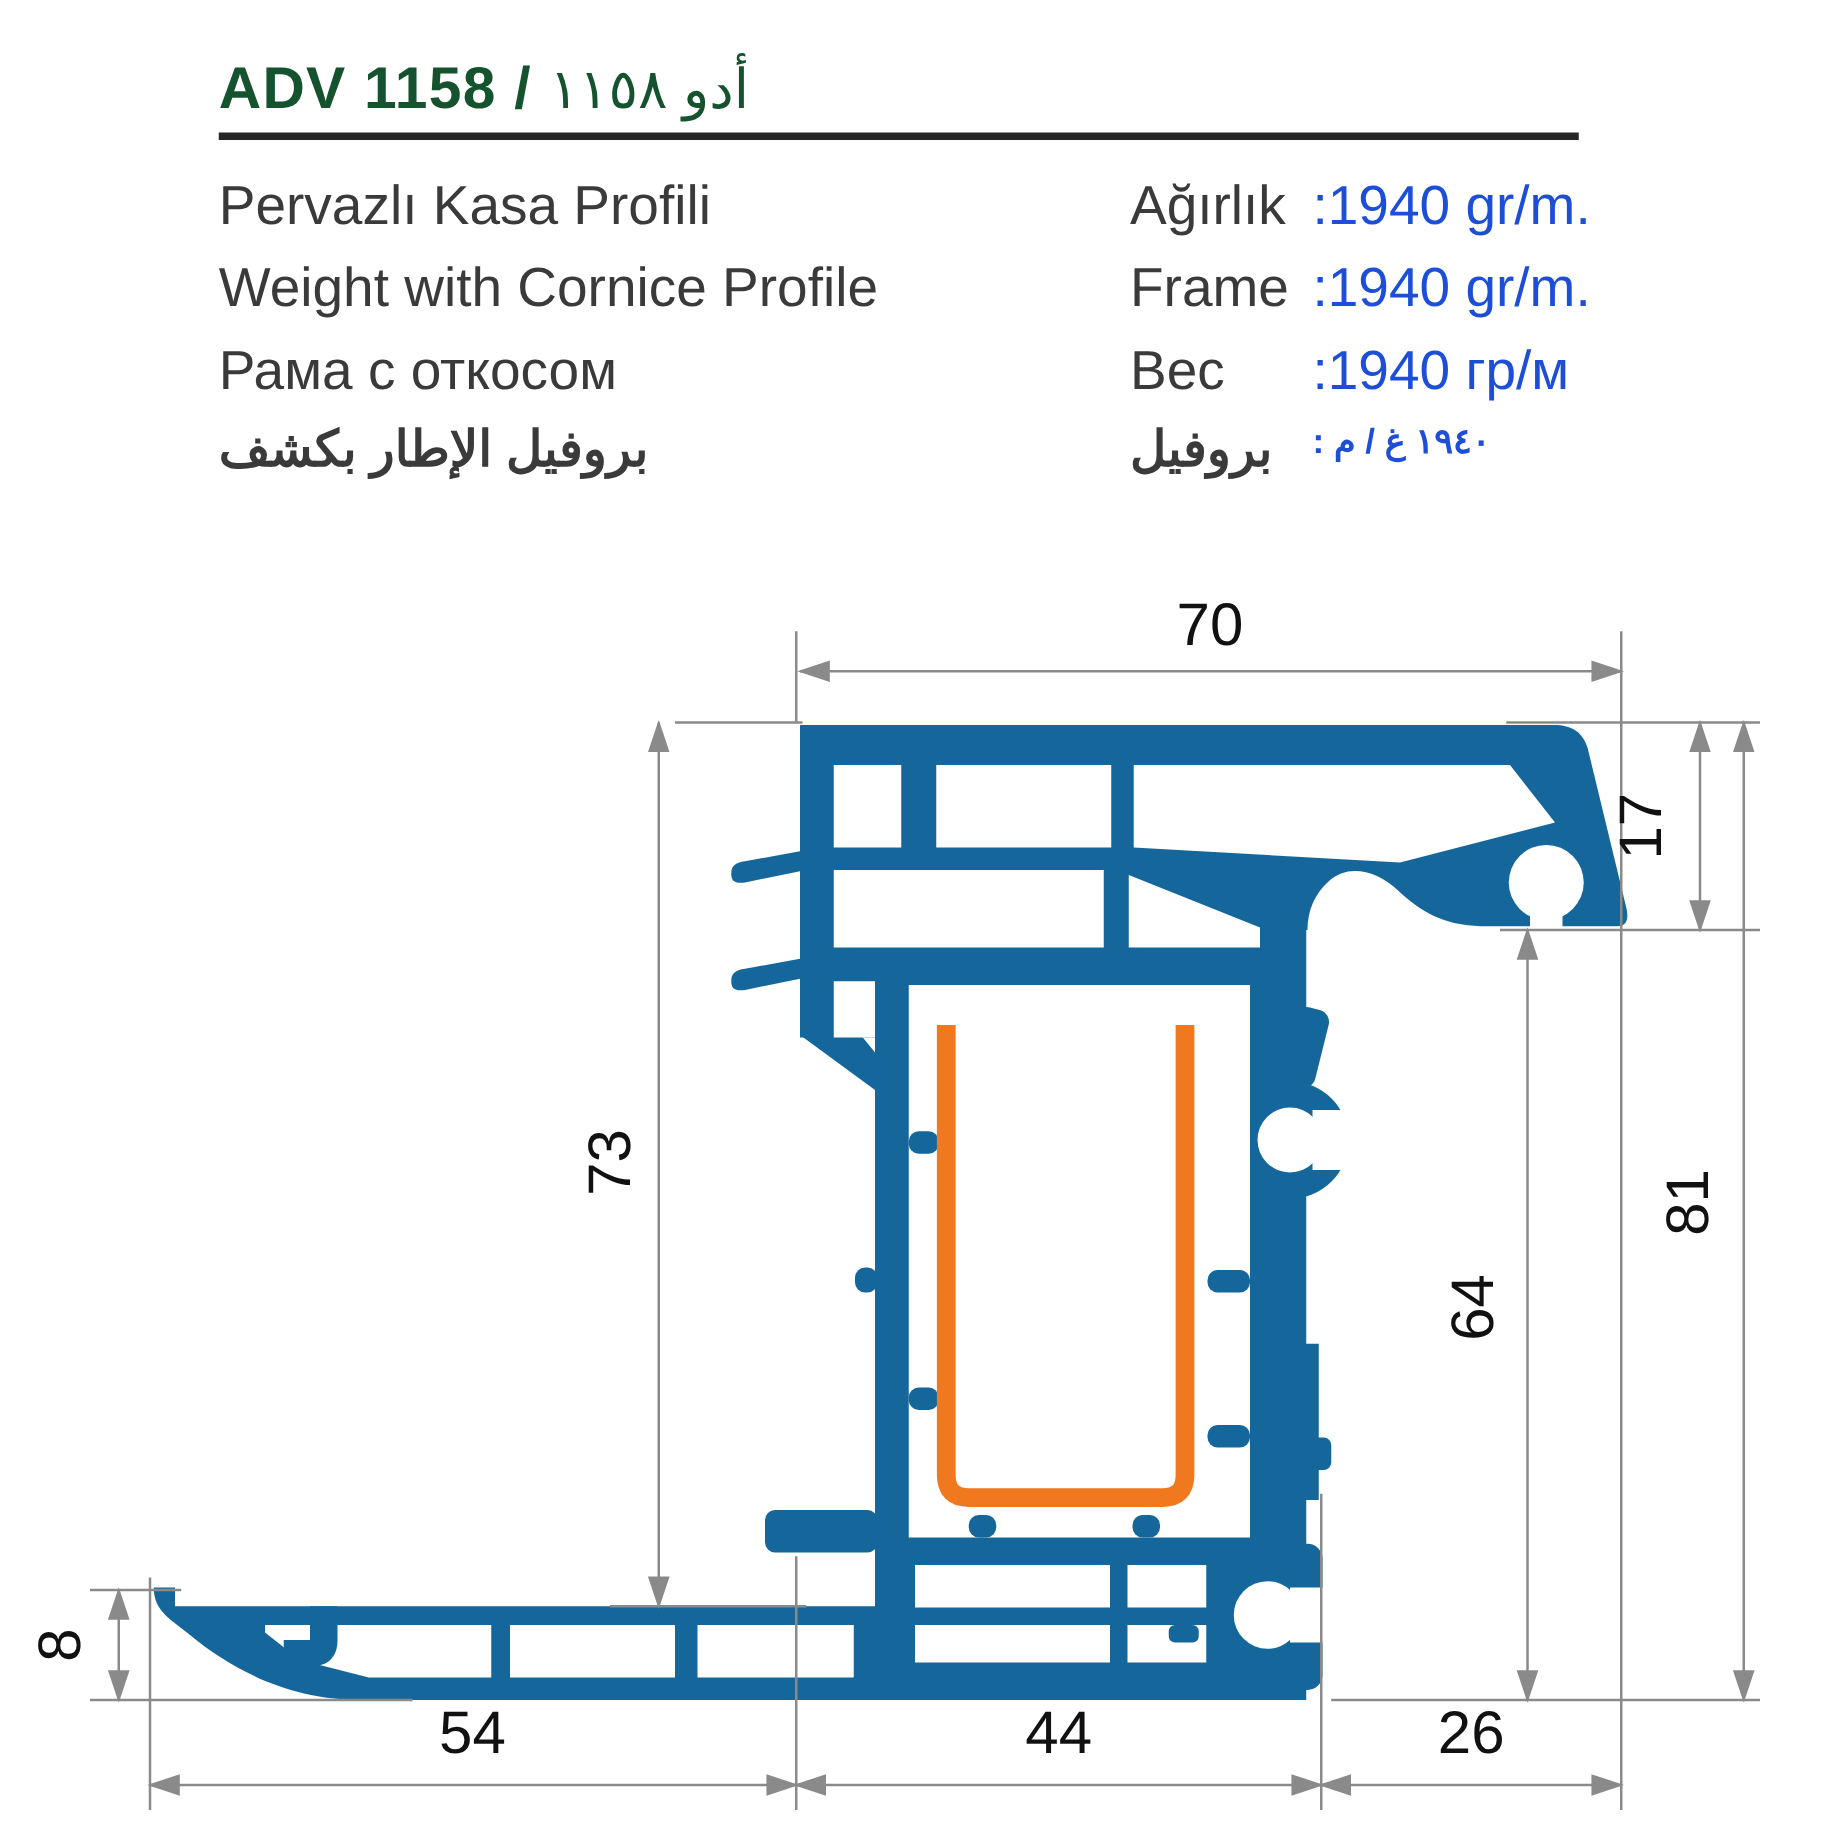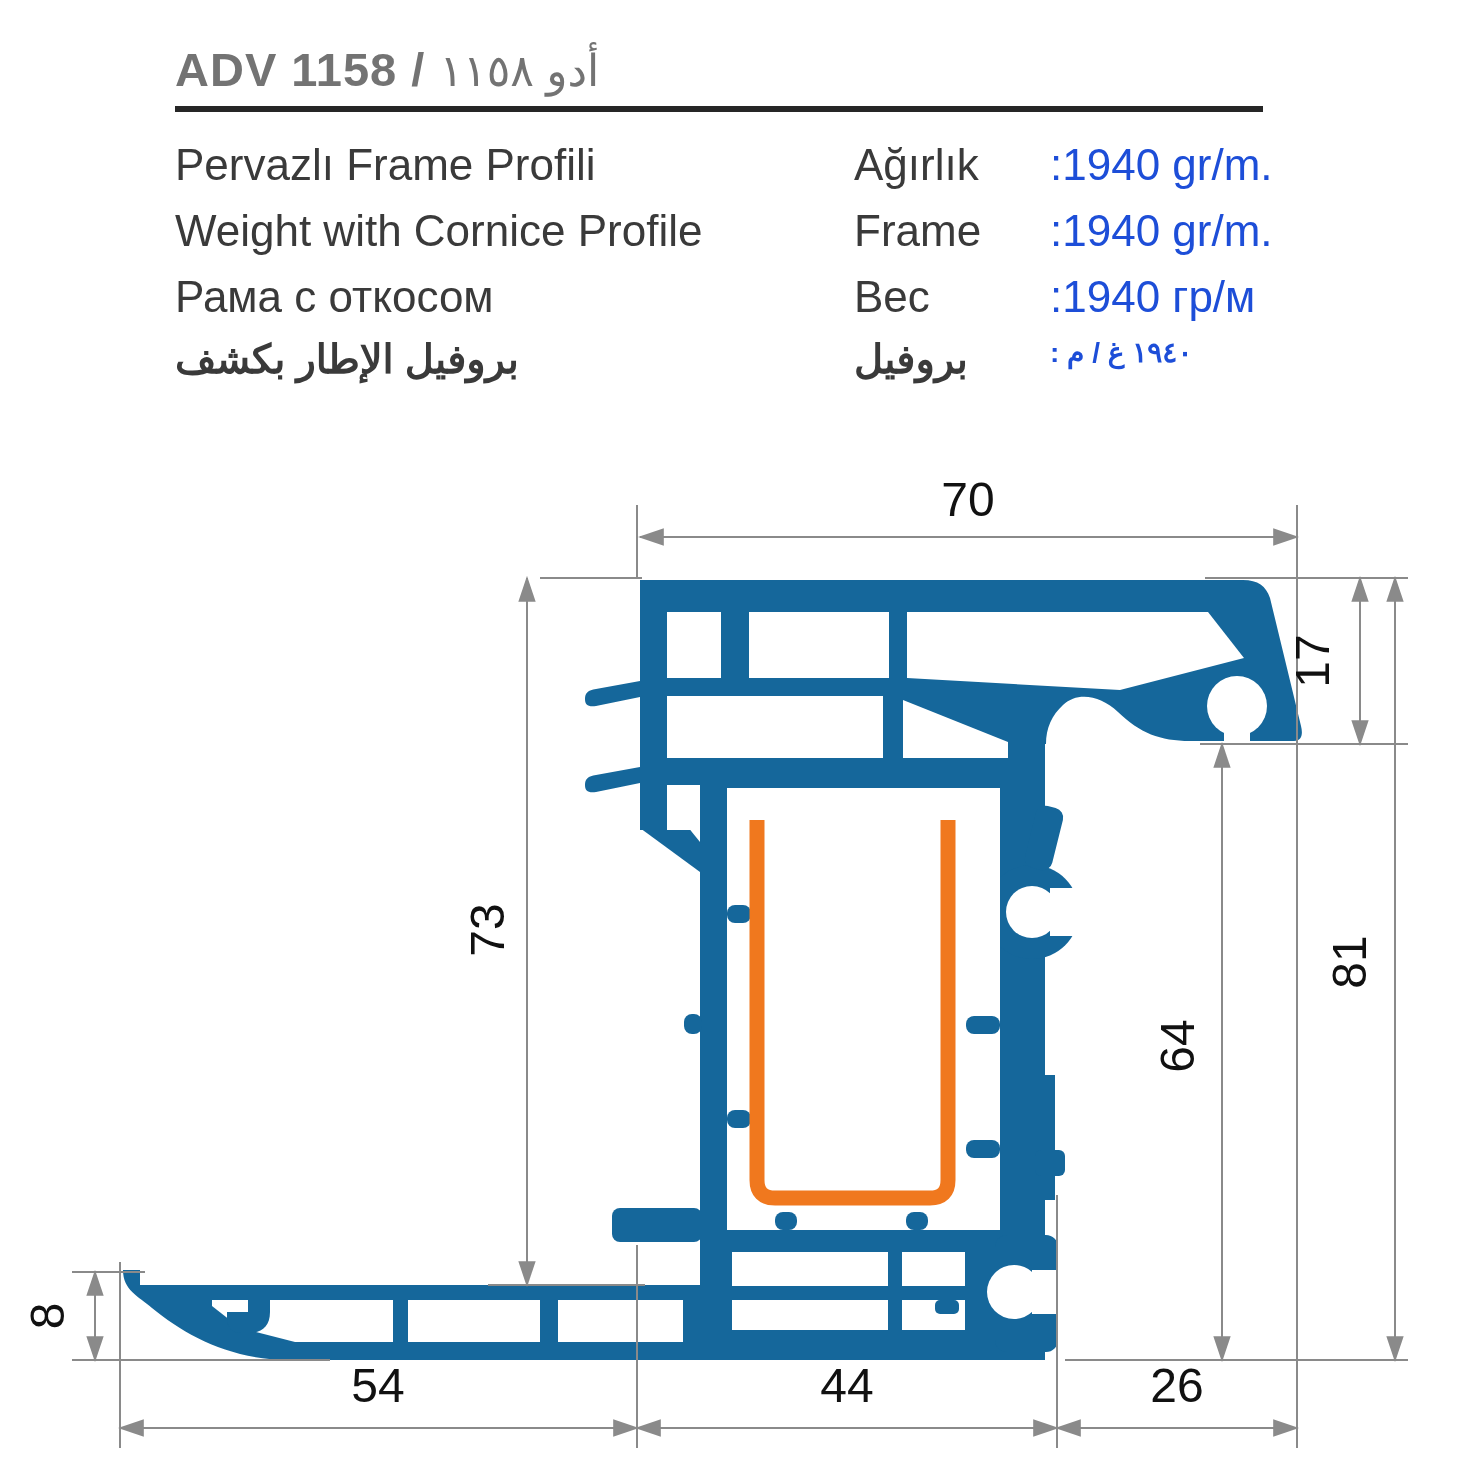--- a/index.html
+++ b/index.html
@@ -1,44 +1,44 @@
 <!DOCTYPE html>
 <html><head>
 <meta charset="utf-8">
 <style>
   html,body{margin:0;padding:0;background:#ffffff;}
   body{width:1478px;height:1478px;position:relative;overflow:hidden;
        font-family:"Liberation Sans", sans-serif;color:#1c1c1c;}
   .abs{position:absolute;}
   
-  #title{left:175px;top:42px;font-size:47px;font-weight:bold;letter-spacing:1px;color:#737373;}
+  #title{left:175px;top:42px;font-size:47px;font-weight:bold;letter-spacing:1px;color:#14532d;}
   #title .ar{font-weight:normal;font-size:44px;}
   #rule{left:175px;top:106px;width:1088px;height:6px;background:#262626;}
   
   .nameRow{left:175px;font-size:44px;color:#3a3a3a;white-space:nowrap;}
   .nameRow.ar{font-weight:bold;font-size:40px;}
-  .specLabel{left:854px;font-size:44px;color:#3a3a3a;white-space:nowrap;}
+  .specLabel{left:904px;font-size:44px;color:#3a3a3a;white-space:nowrap;}
   .specLabel.ar{font-weight:bold;font-size:40px;}
   .specValue{left:1050px;font-size:44px;color:#1d4ed8;white-space:nowrap;}
   .specValue.ar{font-weight:bold;font-size:28px;}
   .r1{top:140px;} .r2{top:206px;} .r3{top:272px;} .r4{top:336px;}
   
   #drawing{left:0;top:0;width:1478px;height:1478px;}
   .dimtxt{font-size:48px;fill:#111111;font-family:"Liberation Sans",sans-serif;}
 </style>
 </head>
 <body>
 
 <div class="abs" id="title">
   <span>ADV 1158 /</span>
   <span class="ar" dir="rtl">أدو ١١٥٨</span>
 </div>
 <div class="abs" id="rule"></div>
 
-<div class="abs nameRow r1">Pervazlı Frame Profili</div>
+<div class="abs nameRow r1">Pervazlı Kasa Profili</div>
 <div class="abs nameRow r2">Weight with Cornice Profile</div>
 <div class="abs nameRow r3">Рама с откосом</div>
 <div class="abs nameRow ar r4" dir="rtl">بروفيل الإطار بكشف</div>
 
 <div class="abs specLabel r1">Ağırlık</div>
 <div class="abs specValue r1">:1940 gr/m.</div>
 <div class="abs specLabel r2">Frame</div>
 <div class="abs specValue r2">:1940 gr/m.</div>
 <div class="abs specLabel r3">Вес</div>
 <div class="abs specValue r3">:1940 гр/м</div>

